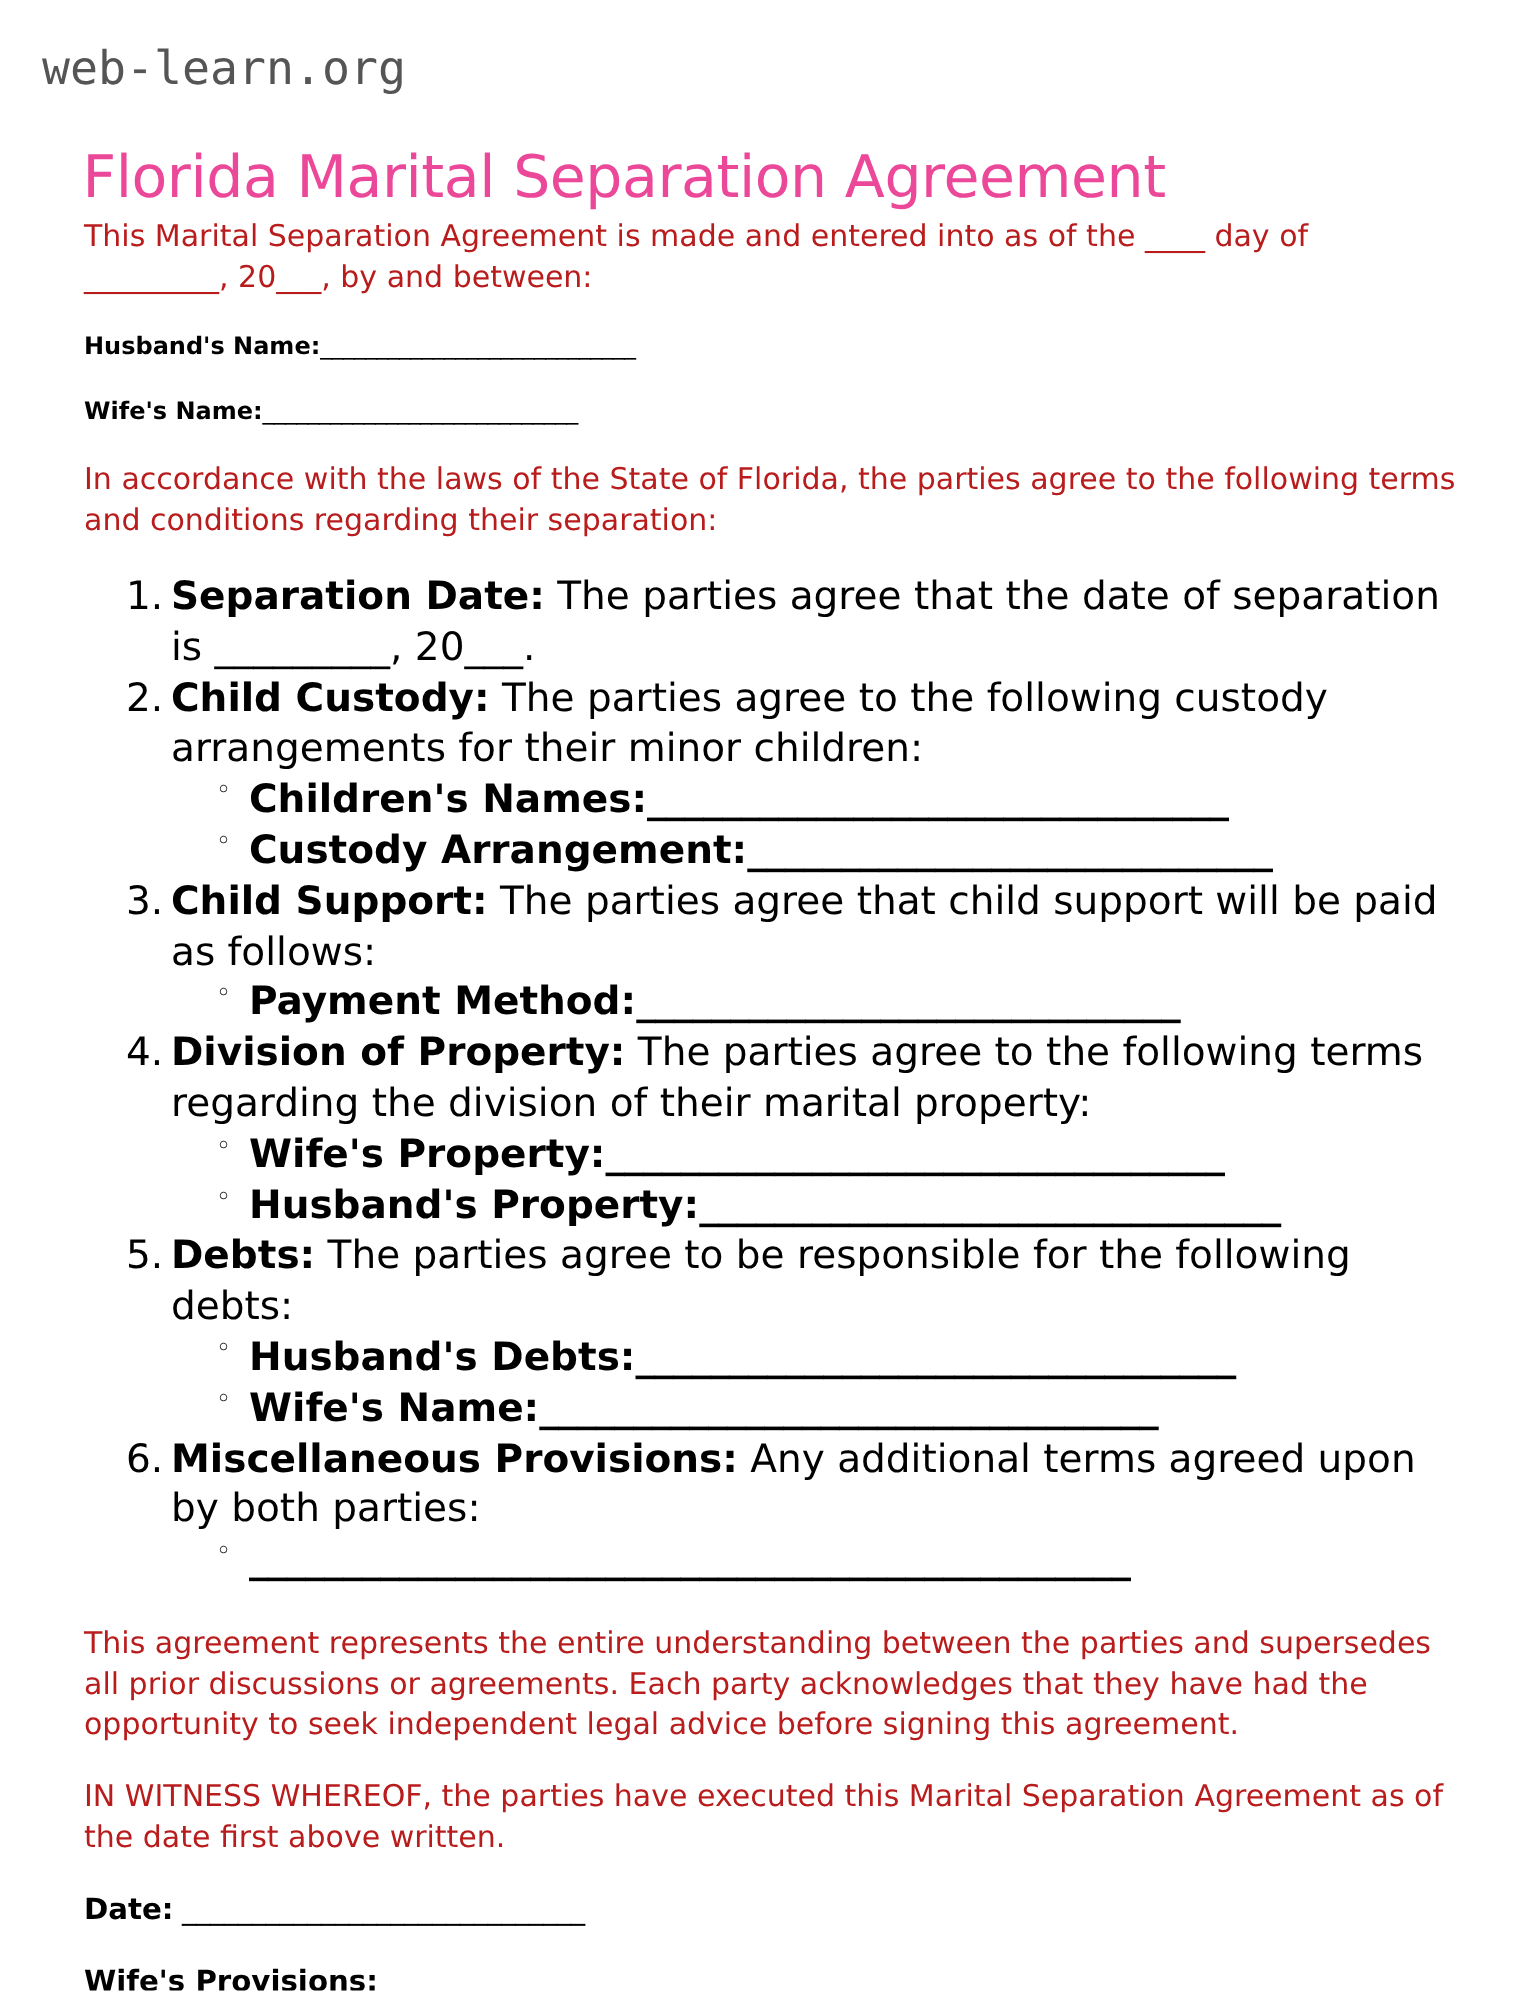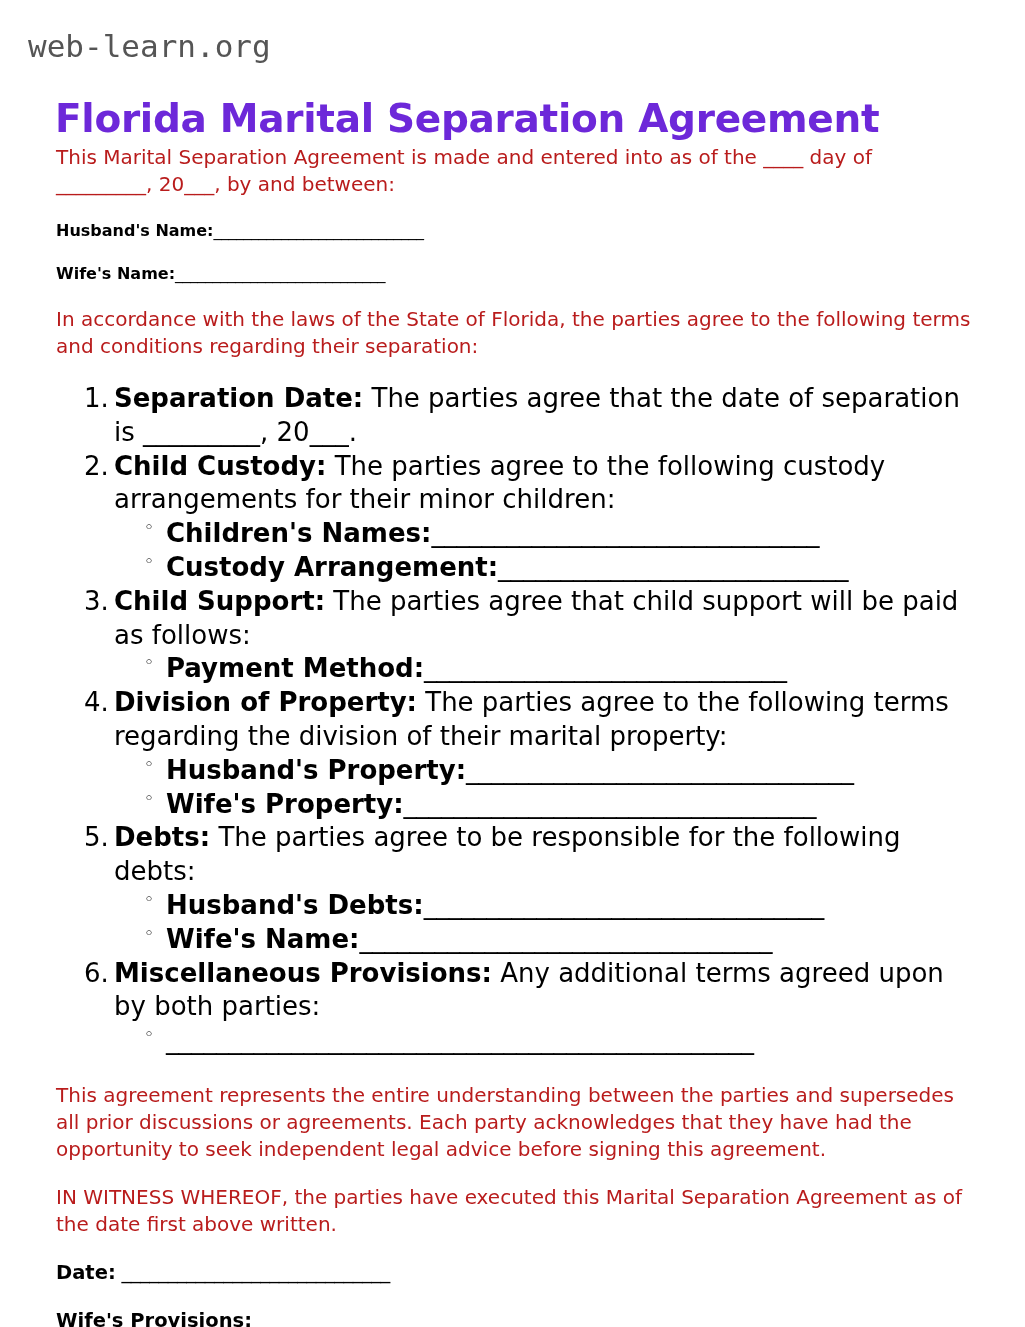--- a/index.html
+++ b/index.html
@@ -36,25 +36,25 @@
     letter-spacing: 0px;
     color: #555555;
     white-space: nowrap;
   }
 
   .doc-title {
     position: absolute;
     left: 55px;
     top: 72px;
     font-family: "DejaVu Sans", sans-serif;
-    font-weight: bold;
+    font-weight: normal;
     font-size: 39px;
     line-height: 1.06;
     letter-spacing: -0.3px;
-    color: #6d28d9;
+    color: #ec4899;
     white-space: nowrap;
   }
 
   
   .body-col {
     position: absolute;
     left: 56px;
     top: 144px;
     width: 916px;
   }
@@ -124,21 +124,21 @@
   }
   ul.sub > li::before {
     content: "\25E6";
     position: absolute;
     left: -22px;
     top: -1px;
     font-weight: normal;
     font-size: 17px;
   }
   ul.sub > li .val {
-    font-weight: normal;
+    font-weight: bold;
     text-align: right;
   }
   ul.sub > li.empty {
     font-weight: normal;
   }
 
   
   .sig {
     margin: 0 0 22px 0;
     font-size: 19.5px;
@@ -185,22 +185,22 @@
         </li>
         <li>
           <span class="li-text"><span class="lbl">Child Support:</span><span> The parties agree that child support will be paid as follows:</span></span>
           <ul class="sub">
             <li><span>Payment Method:</span><span class="val blank">_____________________________</span></li>
           </ul>
         </li>
         <li>
           <span class="li-text"><span class="lbl">Division of Property:</span><span> The parties agree to the following terms regarding the division of their marital property:</span></span>
           <ul class="sub">
+            <li><span>Wife's Property:</span><span class="val blank">_________________________________</span></li>
             <li><span>Husband's Property:</span><span class="val blank">_______________________________</span></li>
-            <li><span>Wife's Property:</span><span class="val blank">_________________________________</span></li>
           </ul>
         </li>
         <li>
           <span class="li-text"><span class="lbl">Debts:</span><span> The parties agree to be responsible for the following debts:</span></span>
           <ul class="sub">
             <li><span>Husband's Debts:</span><span class="val blank">________________________________</span></li>
             <li><span>Wife's Name:</span><span class="val blank">_________________________________</span></li>
           </ul>
         </li>
         <li>

